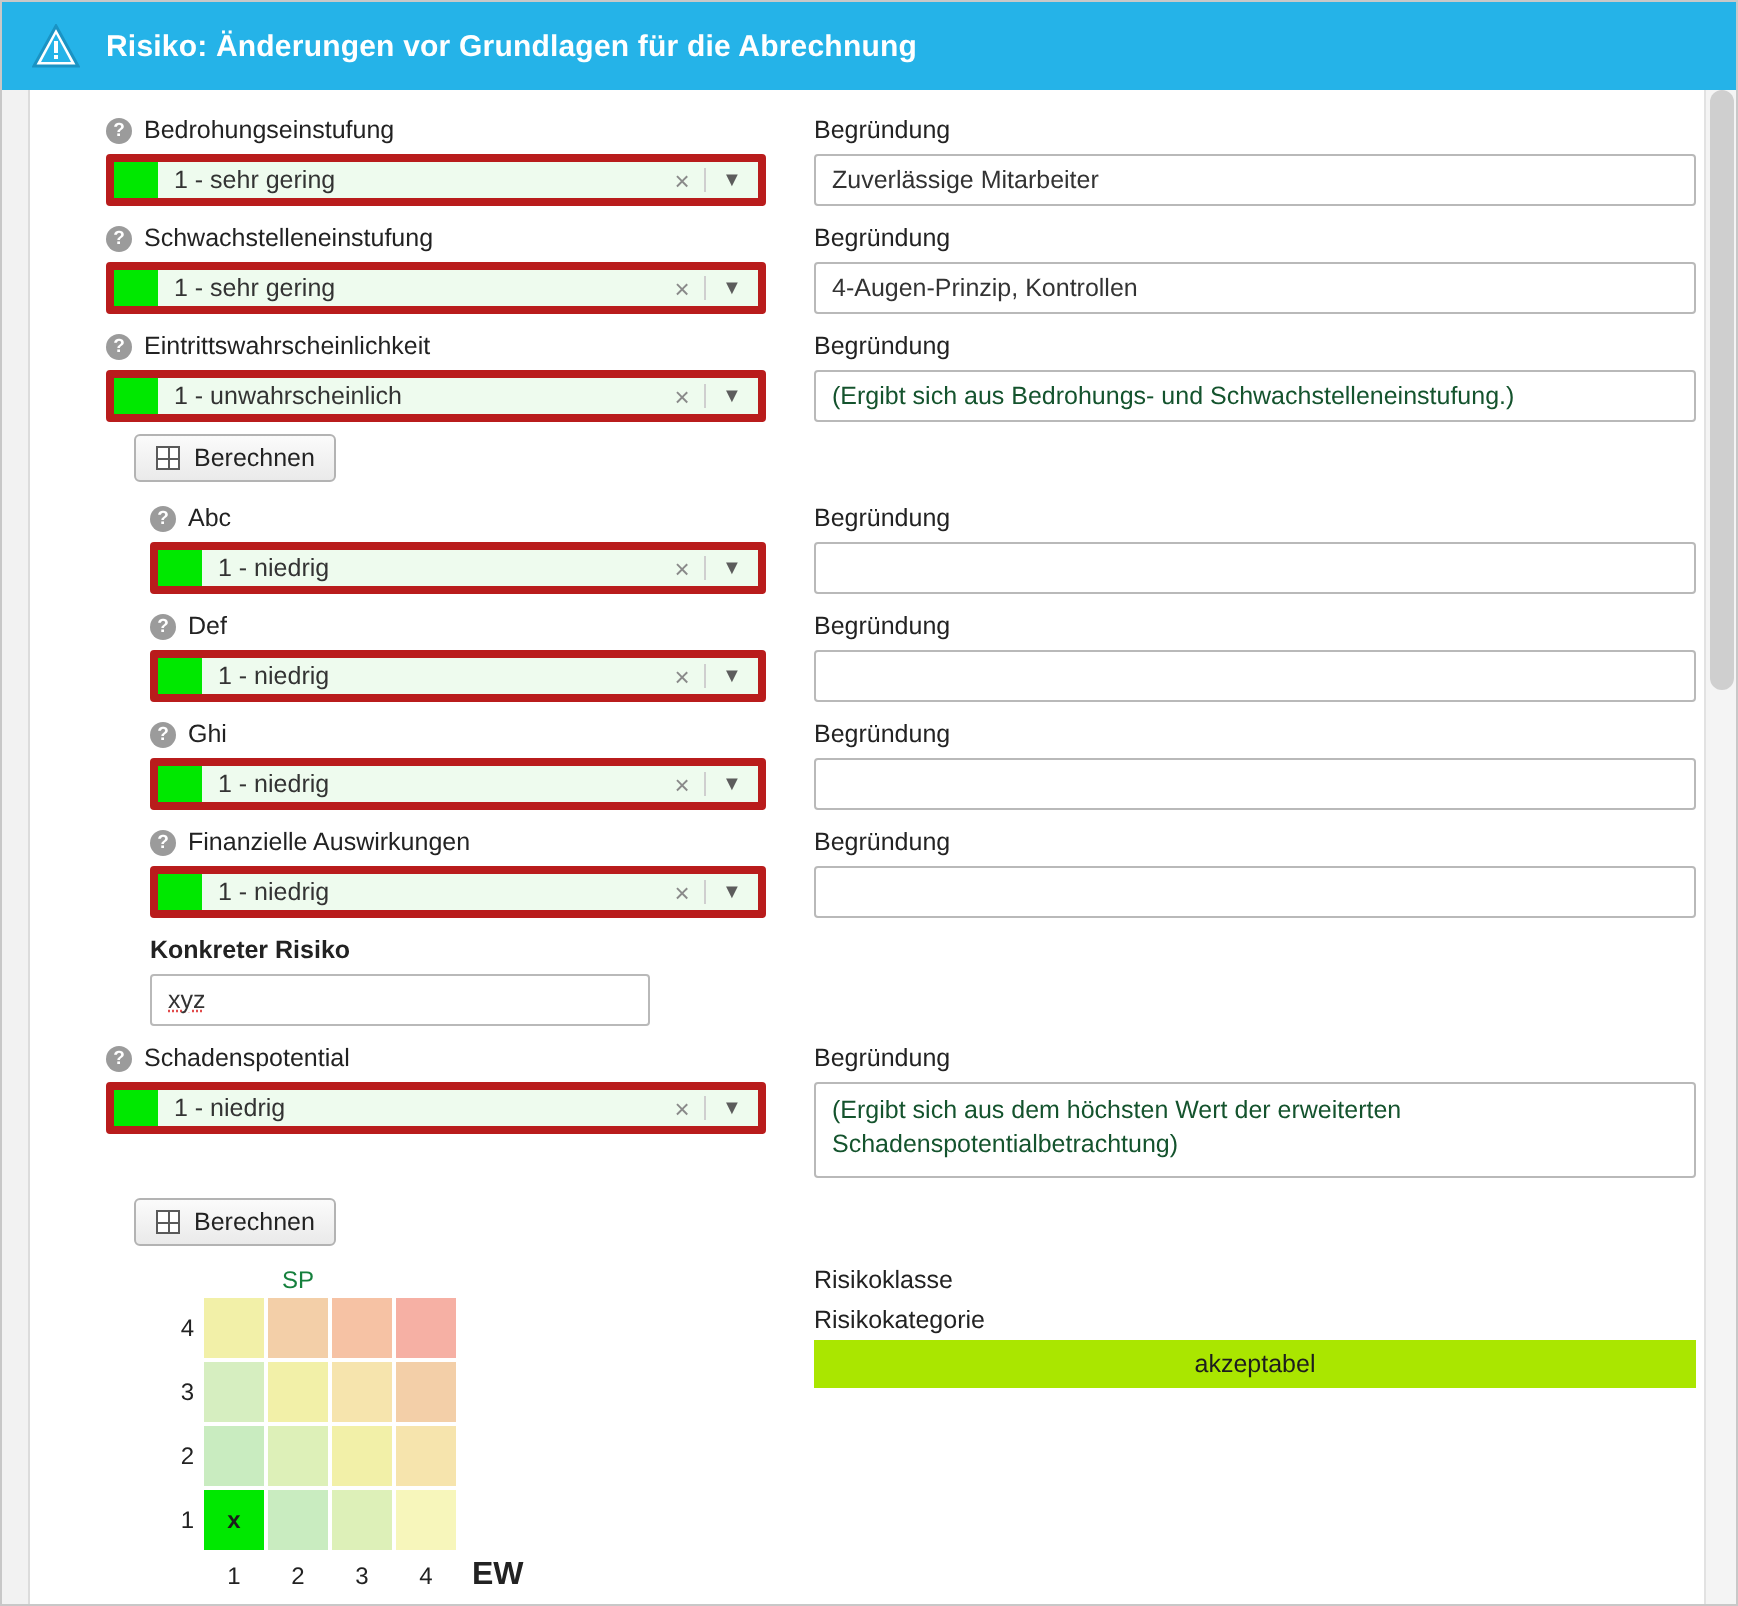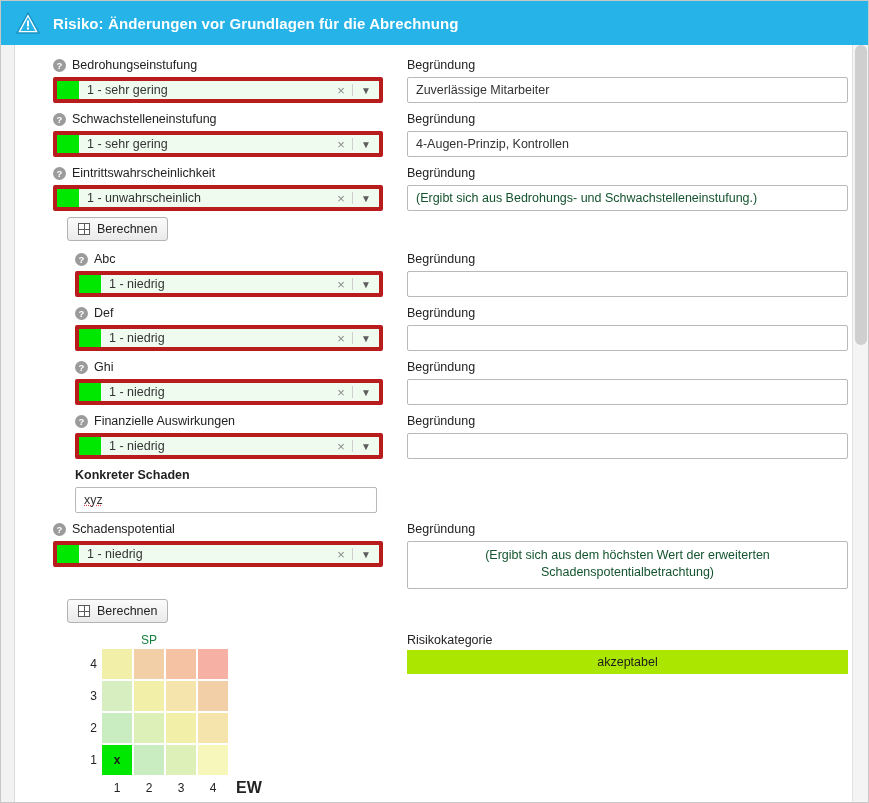--- a/index.html
+++ b/index.html
@@ -153,23 +153,22 @@
     padding: 0 8px;
     display: flex;
     align-items: center;
     width: 100%;
   }
   .text-input.tall {
     height: 48px;
     align-items: flex-start;
     padding-top: 5px;
     line-height: 17px;
-    text-align: center;
-  }
-  .text-input.short { width: 302px; text-align: right; }
+  }
+  .text-input.short { width: 250px; text-align: right; }
   .text-input .muted { color: #14532d; }
   .text-input .underlined {
     text-decoration: underline;
     text-decoration-style: dotted;
     text-decoration-color: #e14b4b;
     color: #333;
   }
 
   
   .btn {
@@ -469,21 +468,21 @@
           </div>
           <div class="text-input">
             <span></span>
           </div>
         </div>
       </div>
 
       <div class="row">
         <div class="col-left indent">
           <div class="field-label plain">
-            <span class="label-text" style="font-weight:bold">Konkreter Schaden</span>
+            <span class="label-text" style="font-weight:bold">Konkreter Risiko</span>
           </div>
           <div class="text-input short">
             <span class="underlined">xyz</span>
           </div>
         </div>
         <div class="col-right"></div>
       </div>
 
       <div class="row">
         <div class="col-left">
@@ -555,20 +554,21 @@
               <div class="tick">1</div>
               <div class="tick">2</div>
               <div class="tick">3</div>
               <div class="tick">4</div>
               <div class="ew">EW</div>
             </div>
           </div>
         </div>
 
         <div class="col-right">
+          <div class="res-label">Risikoklasse</div>
           <div class="res-label">Risikokategorie</div>
           <div class="result-bar" style="background:#aae600">akzeptabel</div>
         </div>
       </div>
 
     </div>
   </div>
 
   <div class="scrollbar">
     <div class="thumb"></div>

